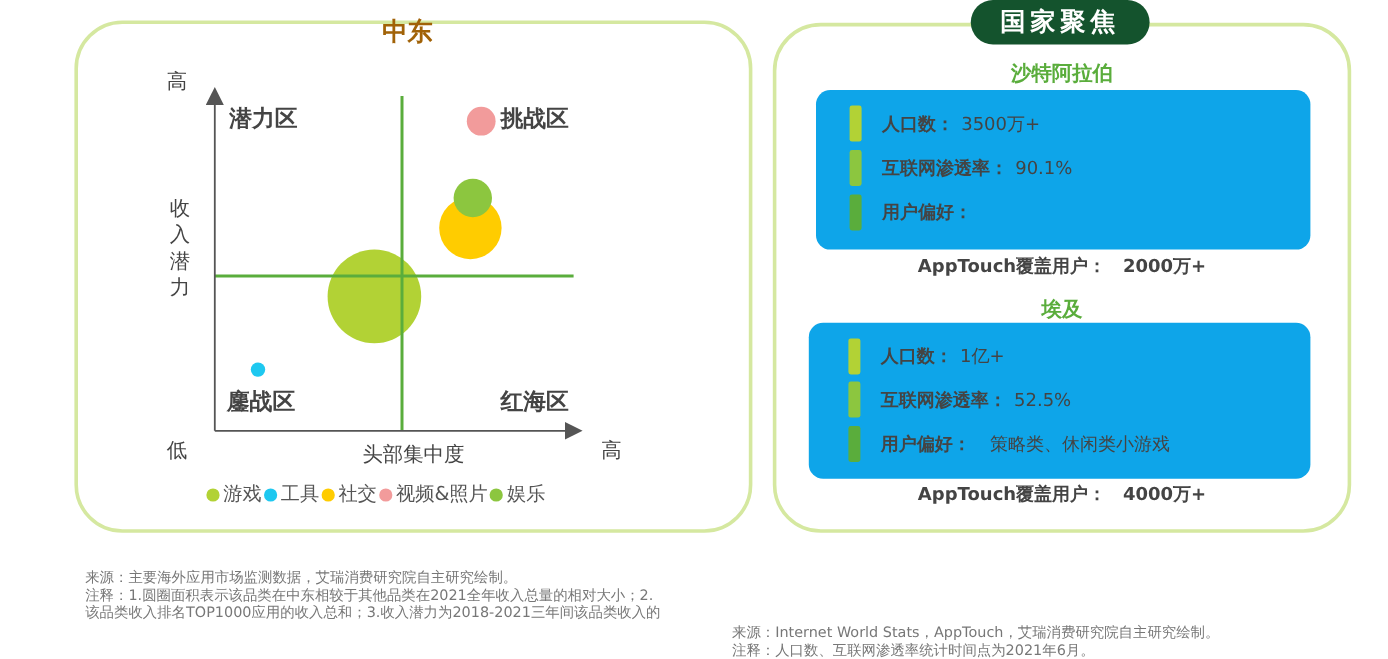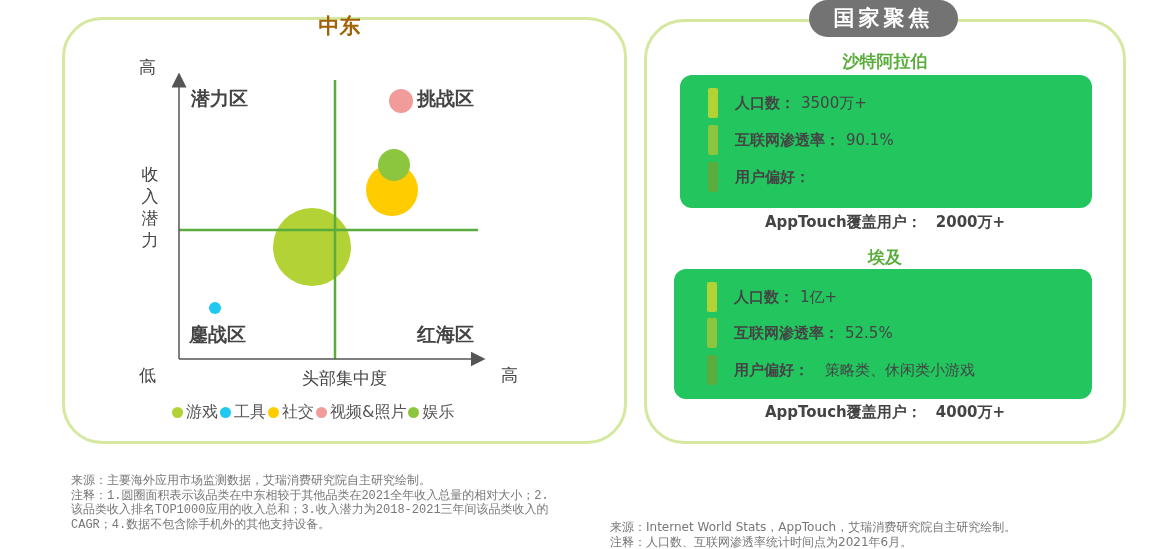--- a/index.html
+++ b/index.html
@@ -9,24 +9,24 @@
   #left-panel { left:62px; top:17px; width:565px; height:427px; }
   #right-panel { left:644px; top:19px; width:482px; height:425px; }
   .chart-title { position:absolute; left:62px; top:12px; width:555px; text-align:center; font-weight:bold; font-size:21px; color:#a16207; }
   svg.chart { position:absolute; left:0; top:0; }
   .lbl { position:absolute; font-size:17px; color:#444; }
   .quad { position:absolute; font-size:19px; font-weight:bold; color:#444; }
   .ylabel { position:absolute; left:140px; top:163px; width:20px; font-size:17px; line-height:22px; text-align:center; color:#444; }
   .legend { position:absolute; left:172px; top:402px; display:flex; gap:2px; font-size:16px; color:#555; }
   .legend-item { display:flex; align-items:center; gap:3px; }
   .dot { width:11px; height:11px; border-radius:50%; display:inline-block; }
-  .badge { position:absolute; left:809px; top:0; width:149px; height:37px; background:#737373; border-radius:19px;
+  .badge { position:absolute; left:809px; top:0; width:149px; height:37px; background:#14532d; border-radius:19px;
            color:#fff; font-weight:bold; font-size:21px; letter-spacing:4px; text-align:center; line-height:37px; }
   .country { position:absolute; width:482px; left:644px; text-align:center; font-weight:bold; font-size:17px; color:#5aad3c; }
-  .card { position:absolute; left:680px; width:412px; background:#22c55e; border-radius:12px;text-align:center; }
+  .card { position:absolute; left:680px; width:412px; background:#0ea5e9; border-radius:12px;text-align:center; }
   .row { position:absolute; left:28px; display:flex; align-items:center; }
   .bar { width:10px; height:30px; border-radius:2px; margin-right:17px; }
   .row .k { font-weight:bold; font-size:15px; color:#444; }
   .row .v { font-size:15px; color:#444; margin-left:6px; }
   .apptouch { position:absolute; left:644px; width:482px; text-align:center; font-weight:bold; font-size:15px; color:#444; }
   .apptouch .num { margin-left:14px; }
   .note { position:absolute; font-size:12px; line-height:14.5px; color:#777; }
 </style>
 </head>
 <body>
@@ -132,22 +132,21 @@
   <div class="row" style="top:86px;left:33px;">
     <span class="bar" style="background:#5aad3c"></span>
     <span class="k">用户偏好：</span>
     <span class="v" style="margin-left:16px">策略类、休闲类小游戏</span>
   </div>
 </div>
 <div class="apptouch" style="top:403px;">
   <span>AppTouch覆盖用户：</span><span class="num">4000万+</span>
 </div>
 
-<div class="note" style="left:71px;top:474px;width:530px;font-family:Liberation Mono, monospace;">
+<div class="note" style="left:71px;top:474px;width:530px;">
   <div>来源：主要海外应用市场监测数据，艾瑞消费研究院自主研究绘制。</div>
   <div>注释：1.圆圈面积表示该品类在中东相较于其他品类在2021全年收入总量的相对大小；2.</div>
   <div>该品类收入排名TOP1000应用的收入总和；3.收入潜力为2018-2021三年间该品类收入的</div>
-  <div>CAGR；4.数据不包含除手机外的其他支持设备。</div>
 </div>
 <div class="note" style="left:610px;top:520px;width:500px;">
   <div>来源：Internet World Stats，AppTouch，艾瑞消费研究院自主研究绘制。</div>
   <div>注释：人口数、互联网渗透率统计时间点为2021年6月。</div>
 </div>
 
 </body></html>

